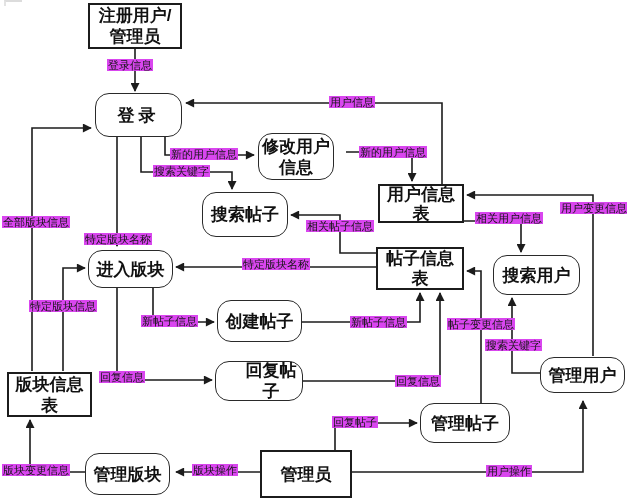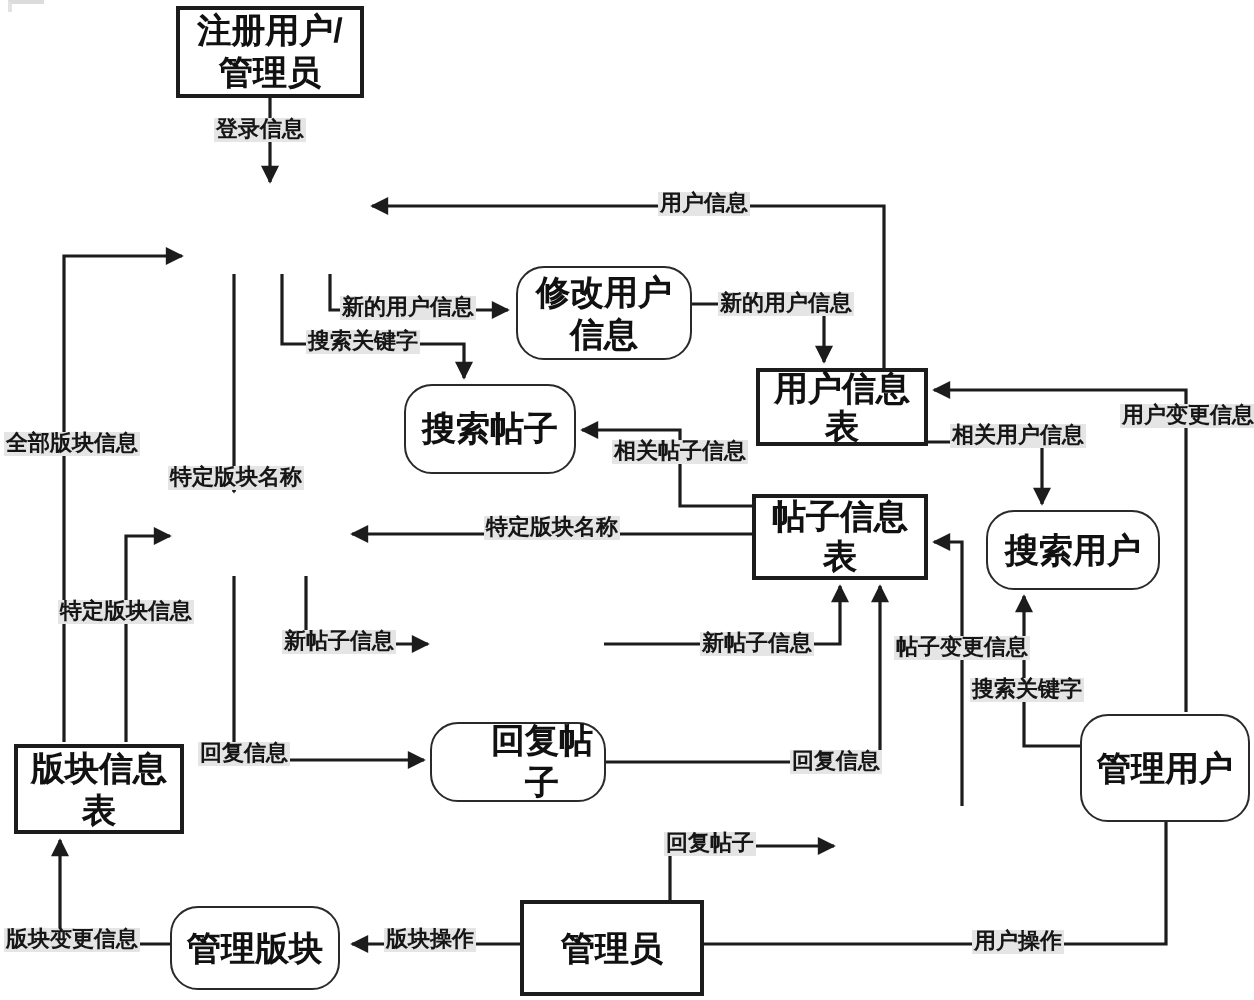--- a/index.html
+++ b/index.html
@@ -11,22 +11,22 @@
   .node{
     position:absolute;z-index:2;display:flex;align-items:center;justify-content:center;
     text-align:center;background:#ffffff;color:#111;
     font-size:17px;font-weight:bold;line-height:21px;box-sizing:border-box;
   }
   .node .lbl{white-space:pre-line;}
   .entity{border:2px solid #1c1c1c;}
   .process{border:1.6px solid #2a2a2a;border-radius:14px;}
   .store{border:2px solid #1c1c1c;}
   .flow-label{
-    position:absolute;z-index:3;background:#e5e5e5;color:#161616;
-    font-size:11px;font-weight:bold;line-height:12px;padding:0 1px;white-space:nowrap;
+    position:absolute;z-index:3;background:#d946ef;color:#161616;
+    font-size:11px;font-weight:normal;line-height:12px;padding:0 1px;white-space:nowrap;
   }
   .corner-artifact{
     position:absolute;left:4px;top:0;width:16px;height:4px;z-index:1;
     border-top:2px solid #dcdcdc;border-left:2px solid #e3e3e3;
   }
 </style>
 </head>
 <body>
 
 <div id="stage">
@@ -62,47 +62,59 @@
       <polyline points="260,472 176,472" marker-end="url(#ah)"></polyline>
       <polyline points="352,472 583,472 583,401" marker-end="url(#ah)"></polyline>
       <polyline points="85,472 30,472 30,420" marker-end="url(#ah)"></polyline>
     </g>
   </svg>
 
   <div class="node entity" style="left:88px;top:3px;width:94px;height:46px;">
     <span class="lbl">注册用户/
 管理员</span>
   </div>
-  <div class="node process" style="left:258px;top:133px;width:88px;height:47px;">
+  <div class="node process" style="left:95px;top:93px;width:87px;height:44px;letter-spacing:4px;">
+    <span class="lbl">登录</span>
+  </div>
+  <div class="node process" style="left:258px;top:133px;width:76px;height:47px;">
     <span class="lbl">修改用户
 信息</span>
   </div>
   <div class="node process" style="left:202px;top:192px;width:86px;height:45px;">
     <span class="lbl">搜索帖子</span>
   </div>
   <div class="node store" style="left:378px;top:184px;width:86px;height:39px;line-height:19px;">
     <span class="lbl">用户信息
 表</span>
   </div>
   <div class="node store" style="left:376px;top:247px;width:88px;height:43px;line-height:20px;">
     <span class="lbl">帖子信息
 表</span>
   </div>
+  <div class="node process" style="left:88px;top:250px;width:85px;height:38px;">
+    <span class="lbl">进入版块</span>
+  </div>
+  <div class="node process" style="left:217px;top:300px;width:85px;height:42px;">
+    <span class="lbl">创建帖子</span>
+  </div>
   <div class="node process" style="left:215px;top:361px;width:88px;height:40px;padding-left:24px;">
     <span class="lbl">回复帖子</span>
   </div>
   <div class="node store" style="left:7px;top:372px;width:85px;height:45px;line-height:21px;align-items:center;">
     <span class="lbl">版块信息
 表</span>
   </div>
   <div class="node process" style="left:493px;top:255px;width:87px;height:40px;">
     <span class="lbl">搜索用户</span>
   </div>
-  <div class="node process" style="left:540px;top:357px;width:85px;height:54px;">
+  <div class="node process" style="left:540px;top:357px;width:85px;height:36px;">
     <span class="lbl">管理用户</span>
+  </div>
+  <div class="node process" style="left:420px;top:403px;width:90px;height:40px;">
+    <span class="lbl">管理帖子</span>
   </div>
   <div class="node process" style="left:85px;top:453px;width:85px;height:42px;">
     <span class="lbl">管理版块</span>
   </div>
   <div class="node entity" style="left:260px;top:450px;width:92px;height:48px;">
     <span class="lbl">管理员</span>
   </div>
 
   <span class="flow-label" style="left:107px;top:59px;">登录信息</span>
   <span class="flow-label" style="left:329px;top:96px;">用户信息</span>

